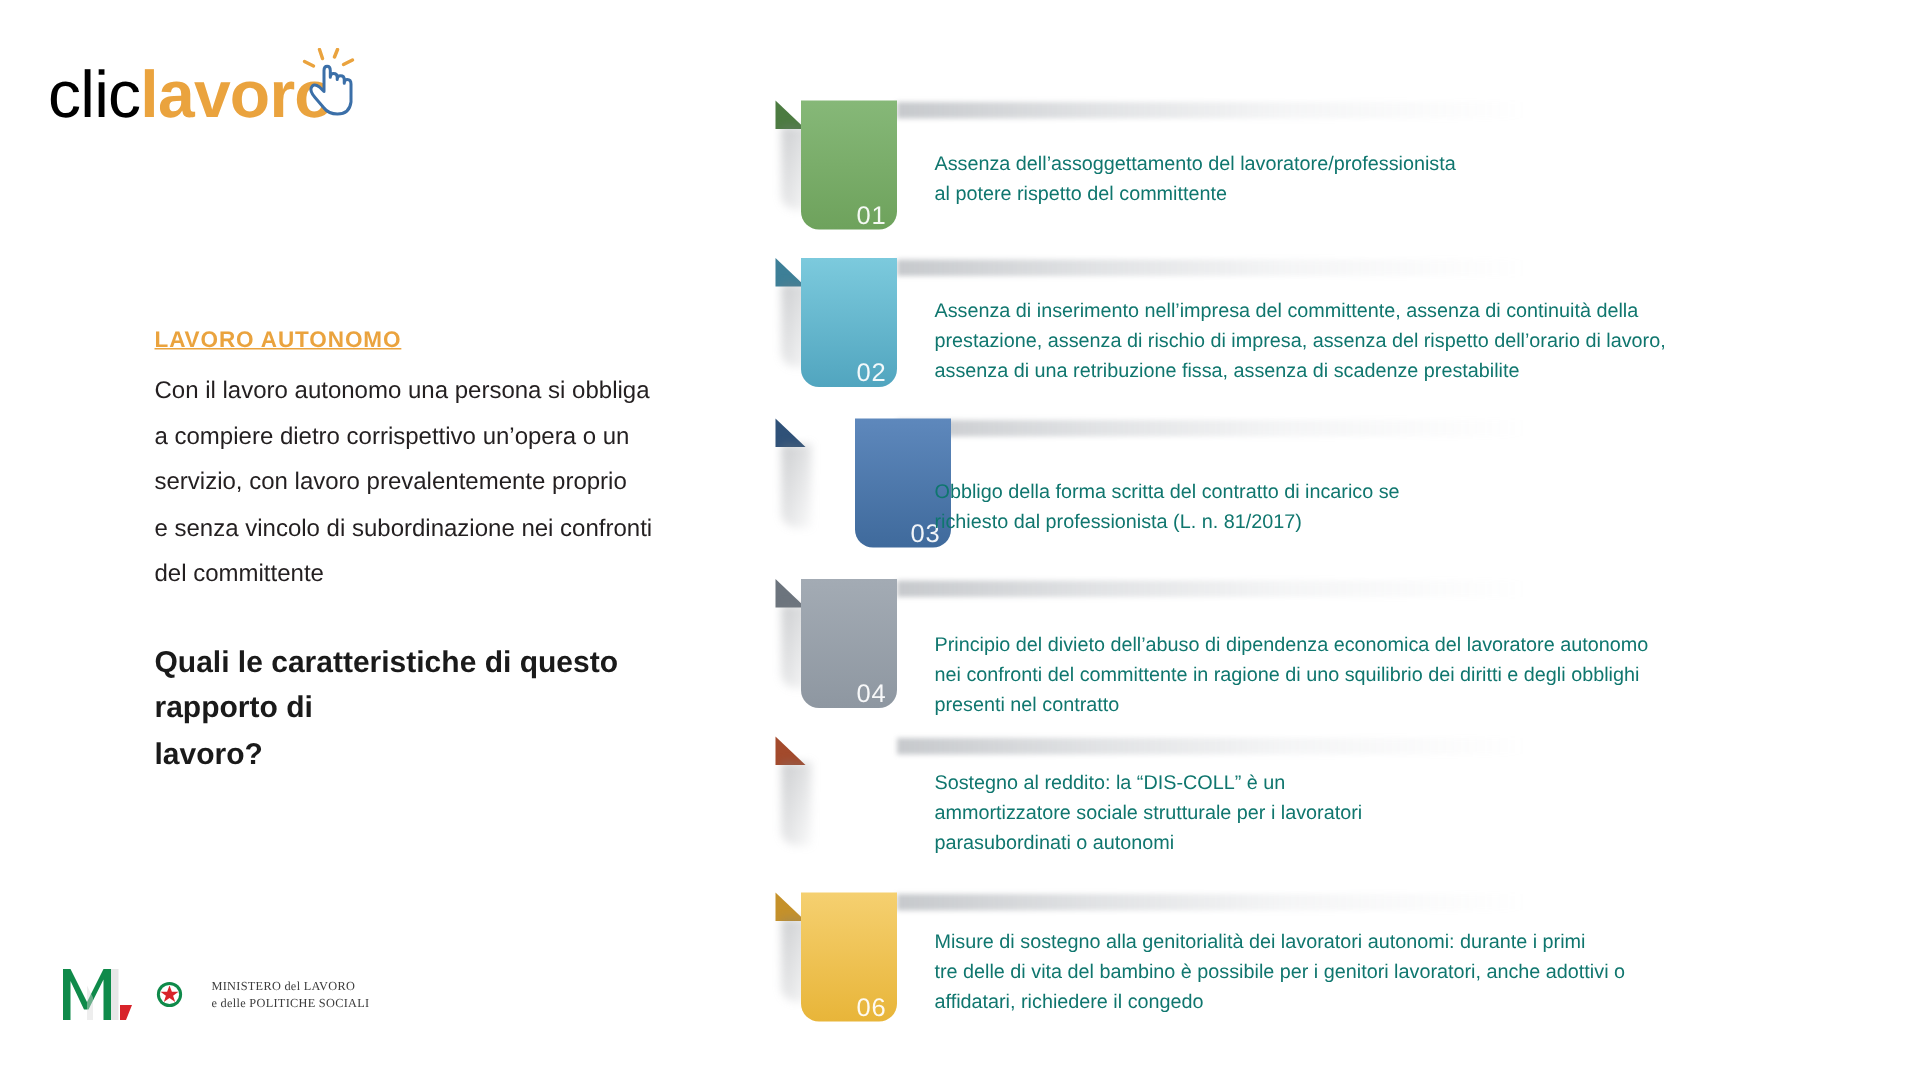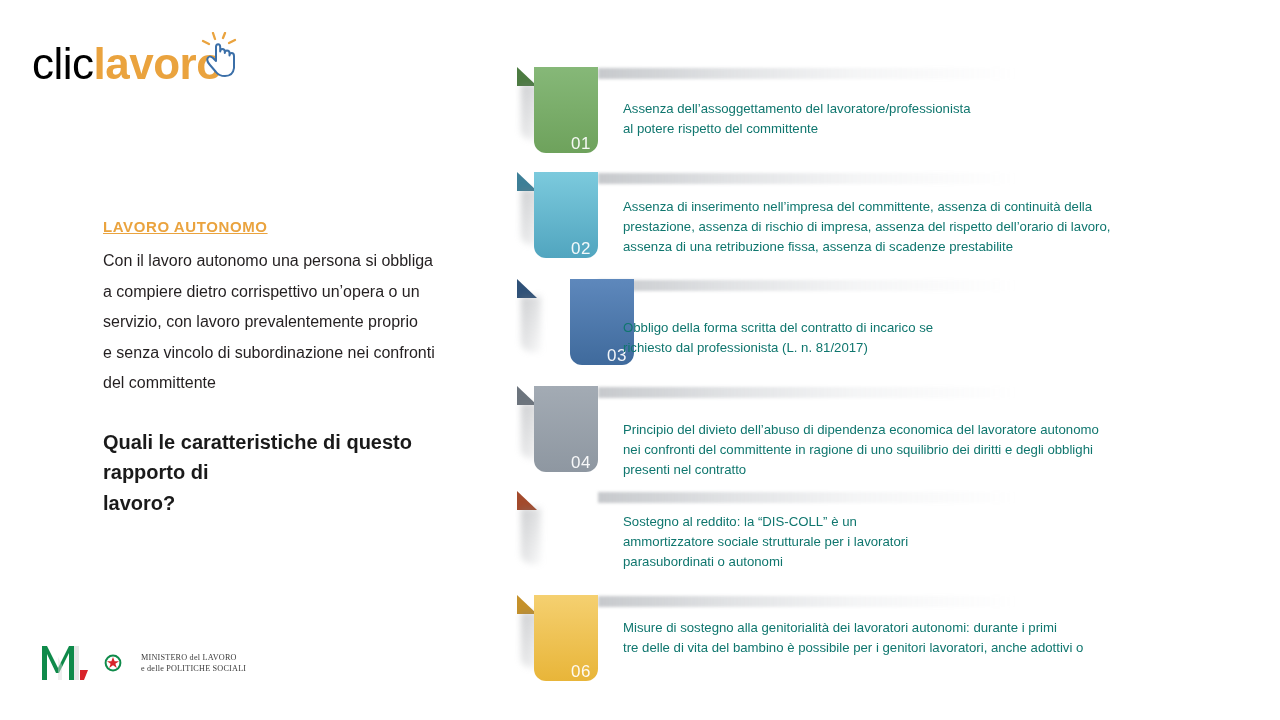--- a/index.html
+++ b/index.html
@@ -315,20 +315,21 @@
       <div class="ribbon-band"></div>
       <div class="ribbon-fold" id="fold5" style="border-color: transparent transparent transparent rgb(197, 145, 42);"></div>
       <div class="ribbon-foldshadow"></div>
       <div class="ribbon-tab" id="tab5" style="background: linear-gradient(rgb(245, 208, 112) 0%, rgb(232, 181, 57) 100%);">
         <span class="ribbon-number">06</span>
       </div>
     </div>
     <div class="ribbon-text" style="top:28px">
       <div>Misure di sostegno alla genitorialità dei lavoratori autonomi: durante i primi</div>
       <div>tre delle di vita del bambino è possibile per i genitori lavoratori, anche adottivi o</div>
+      <div>affidatari, richiedere il congedo</div>
     </div>
   </div>
 
 </div>
 
 <div class="ministry">
   <span class="ministry-mark">
     <svg viewBox="0 0 62 44" width="62" height="44">
       <path d="M4 40 L4 6 L9 6 L20 28 L31 6 L36 6 L36 40 L31 40 L31 13 L21 33 L18 33 L9 14 L9 40 Z" fill="#0f8a4a"></path>
       <path d="M20 40 L20 17 L24 25 L24 40 Z" fill="#d9d9d9" opacity="0.45"></path>

